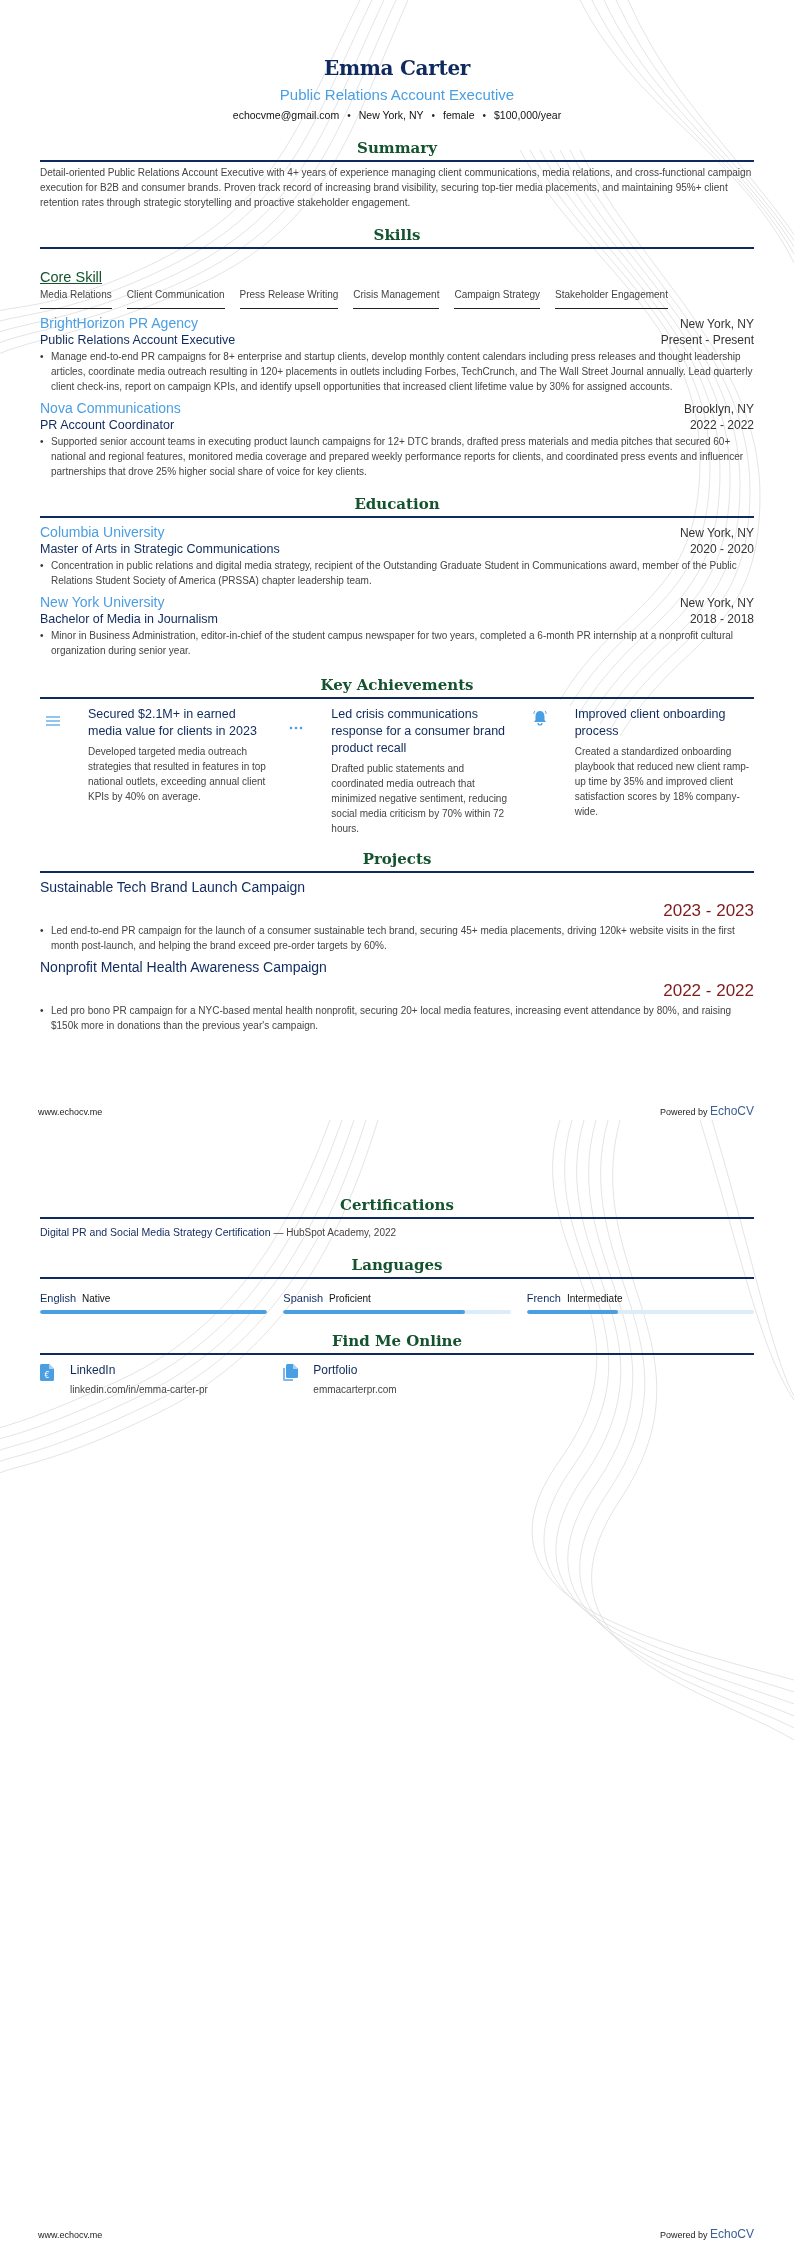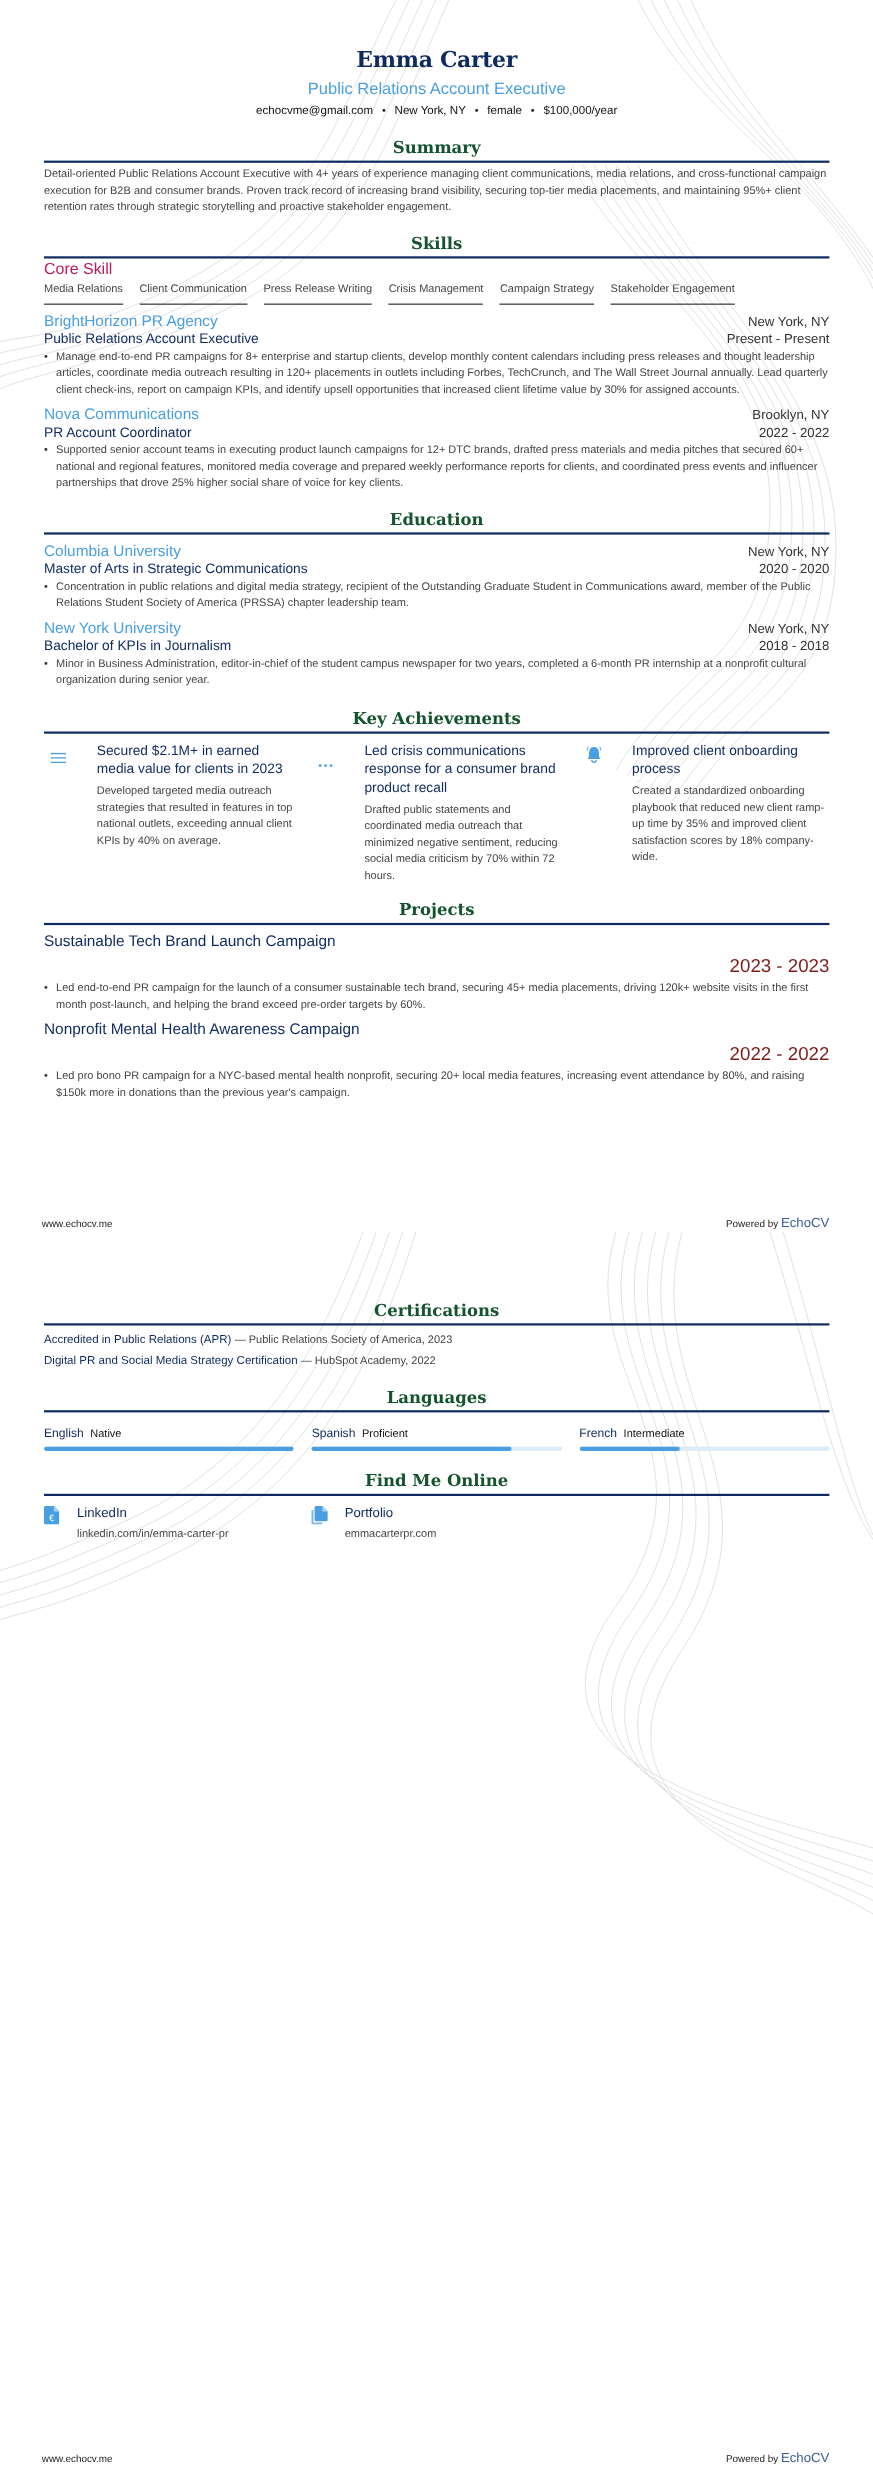--- a/index.html
+++ b/index.html
@@ -6,41 +6,41 @@
   html, body { width: 794px; background: #ffffff; }
   body {
     position: relative;
     height: 2246px;
     font-family: "Liberation Sans", sans-serif;
     color: #333;
     overflow: hidden;
   }
   .bg-deco { position: absolute; left: 0; top: 0; width: 794px; pointer-events: none; z-index: 0; }
   .page { position: absolute; left: 0; width: 794px; z-index: 1; }
-  .content { padding: 4px 40px; }
+  .content { padding: 18px 40px; }
 
   .name {
     text-align: center; font-family: "DejaVu Serif", serif; font-weight: bold;
     font-size: 20px; color: #0f2a5e; padding-top: 38px; letter-spacing: -0.3px;
   }
   .role { text-align: center; font-size: 15px; color: #4a9ee2; margin-top: 6px; }
   .contact {
     text-align: center; font-size: 10.5px; color: #111; margin-top: 6px;
     display: flex; justify-content: center; gap: 8px; align-items: center;
   }
   .contact .dot { font-size: 10px; color: #222; }
 
   .section-title {
     text-align: center; font-family: "DejaVu Serif", serif; font-size: 15px;
     color: #14532d; font-weight: bold; margin-top: 16px; padding-bottom: 3px;
     border-bottom: 2.5px solid #0f2a5e;
   }
   .summary-text { font-size: 10px; line-height: 15px; color: #444; margin-top: 3px; }
 
-  .skill-head { font-size: 14.5px; color: #be185d; margin-top: 2px; }
+  .skill-head { font-size: 14.5px; color: #14532d; margin-top: 20px; text-decoration: underline; }
   .skills-row { display: flex; gap: 15px; margin-top: 4px; }
   .skill-chip {
     font-size: 10px; color: #444; padding-bottom: 8px;
     border-bottom: 1.5px solid #222; white-space: nowrap;
   }
 
   .entry { margin-top: 6px; }
   .row { display: flex; justify-content: space-between; align-items: baseline; }
   .org { font-size: 14px; color: #4a9ee2; }
   .loc { font-size: 12px; color: #333; }
@@ -184,21 +184,21 @@
         <span class="date">2020 - 2020</span>
       </div>
       <div class="bullet">Concentration in public relations and digital media strategy, recipient of the Outstanding Graduate Student in Communications award, member of the Public Relations Student Society of America (PRSSA) chapter leadership team.</div>
     </div>
     <div class="entry">
       <div class="row">
         <span class="org">New York University</span>
         <span class="loc">New York, NY</span>
       </div>
       <div class="row">
-        <span class="title">Bachelor of KPIs in Journalism</span>
+        <span class="title">Bachelor of Media in Journalism</span>
         <span class="date">2018 - 2018</span>
       </div>
       <div class="bullet">Minor in Business Administration, editor-in-chief of the student campus newspaper for two years, completed a 6-month PR internship at a nonprofit cultural organization during senior year.</div>
     </div>
 
     <div class="section-title" style="margin-top:18px;">Key Achievements</div>
     <div class="ach-grid">
       <div class="ach">
         <div class="ach-icon">
           <svg width="14" height="10" viewBox="0 0 14 10">
@@ -261,24 +261,20 @@
 
 <div class="footer" style="top:1104px;">
   <span>www.echocv.me</span>
   <span><span>Powered by</span> <span class="brand">EchoCV</span></span>
 </div>
 
 <div class="page" style="top:1160px;">
   <div class="content">
     <div class="section-title" style="margin-top:18px;">Certifications</div>
     <div class="cert">
-      <span>Accredited in Public Relations (APR)</span>
-      <span class="issuer">— Public Relations Society of America, 2023</span>
-    </div>
-    <div class="cert">
       <span>Digital PR and Social Media Strategy Certification</span>
       <span class="issuer">— HubSpot Academy, 2022</span>
     </div>
 
     <div class="section-title" style="margin-top:18px;">Languages</div>
     <div class="lang-grid">
       <div>
         <span class="lang-label">English</span><span class="lang-level">Native</span>
         <div class="lang-bar">
             <div class="lang-fill" style="width:100%;"></div>

